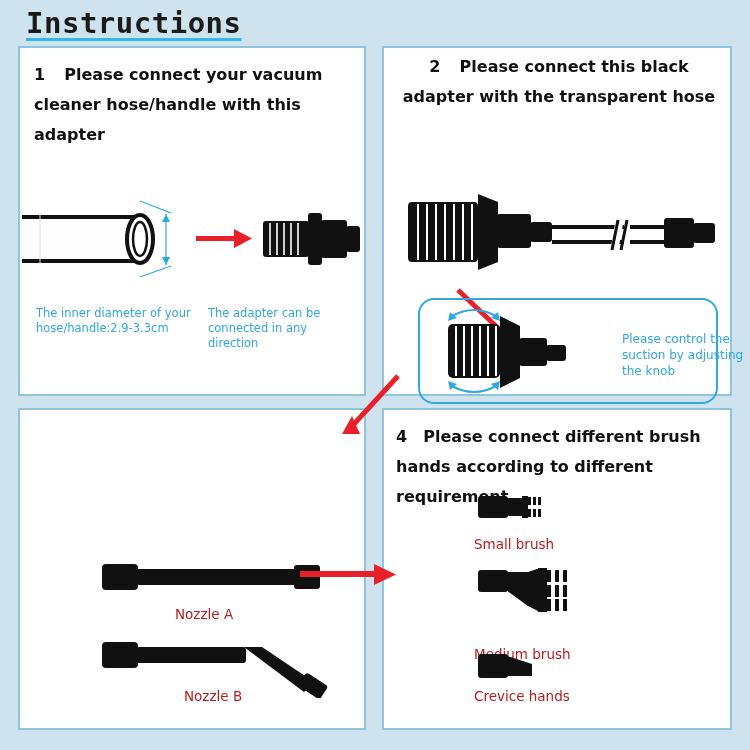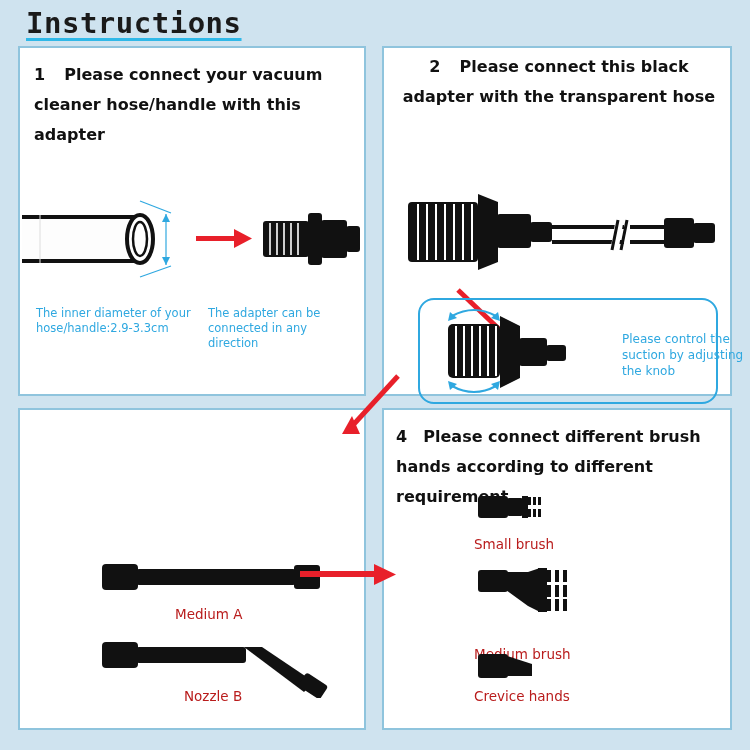--- a/index.html
+++ b/index.html
@@ -212,21 +212,21 @@
   <div class="panel" id="panel3">
 
 
     <svg class="abs" style="left:80px; top:150px;" width="240" height="36" viewBox="0 0 240 36">
       <g fill="#111">
         <rect x="2" y="4" width="36" height="26" rx="4"></rect>
         <rect x="36" y="9" width="160" height="16" rx="3"></rect>
         <rect x="194" y="5" width="26" height="24" rx="3"></rect>
       </g>
     </svg>
-    <div class="label" style="left:155px; top:196px;">Medium A</div>
+    <div class="label" style="left:155px; top:196px;">Nozzle A</div>
 
     <svg class="abs" style="left:80px; top:228px;" width="240" height="60" viewBox="0 0 240 60">
       <g fill="#111">
         <rect x="2" y="4" width="36" height="26" rx="4"></rect>
         <rect x="36" y="9" width="110" height="16" rx="3"></rect>
         <path d="M144 9 L162 9 L214 44 L204 54 Z"></path>
         <rect x="200" y="40" width="26" height="16" rx="3" transform="rotate(33 213 48)"></rect>
       </g>
     </svg>
     <div class="label" style="left:164px; top:278px;">Nozzle B</div>

